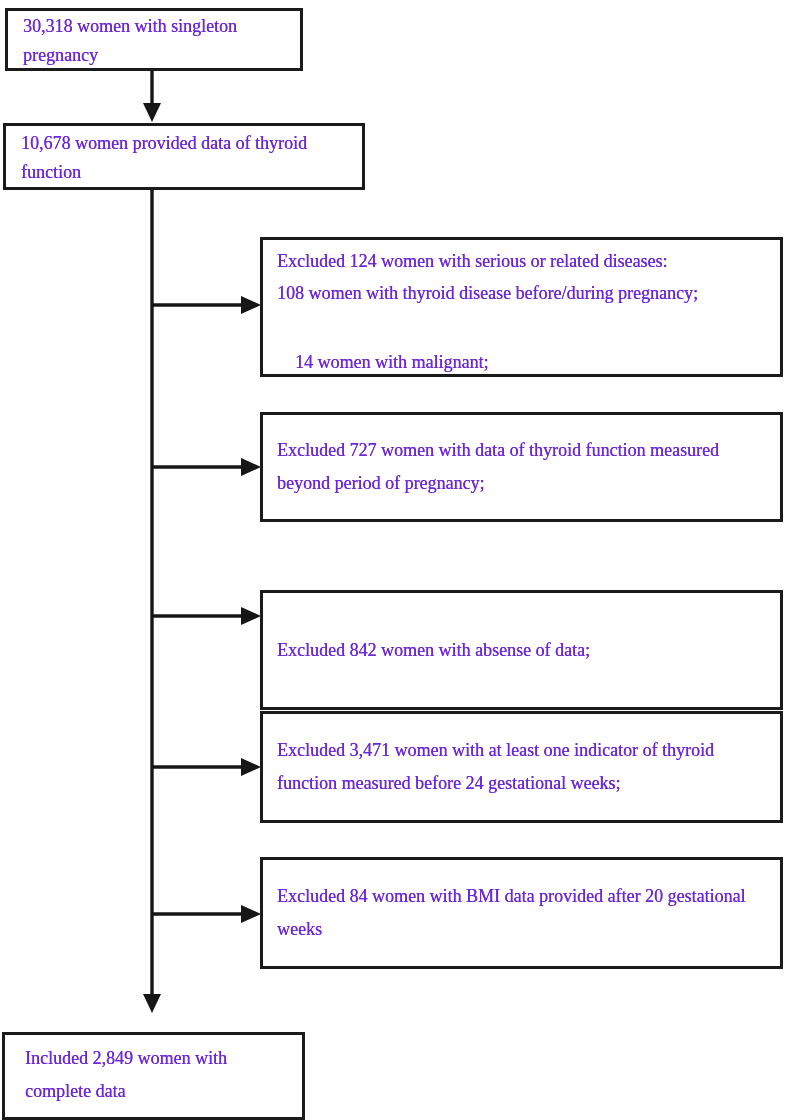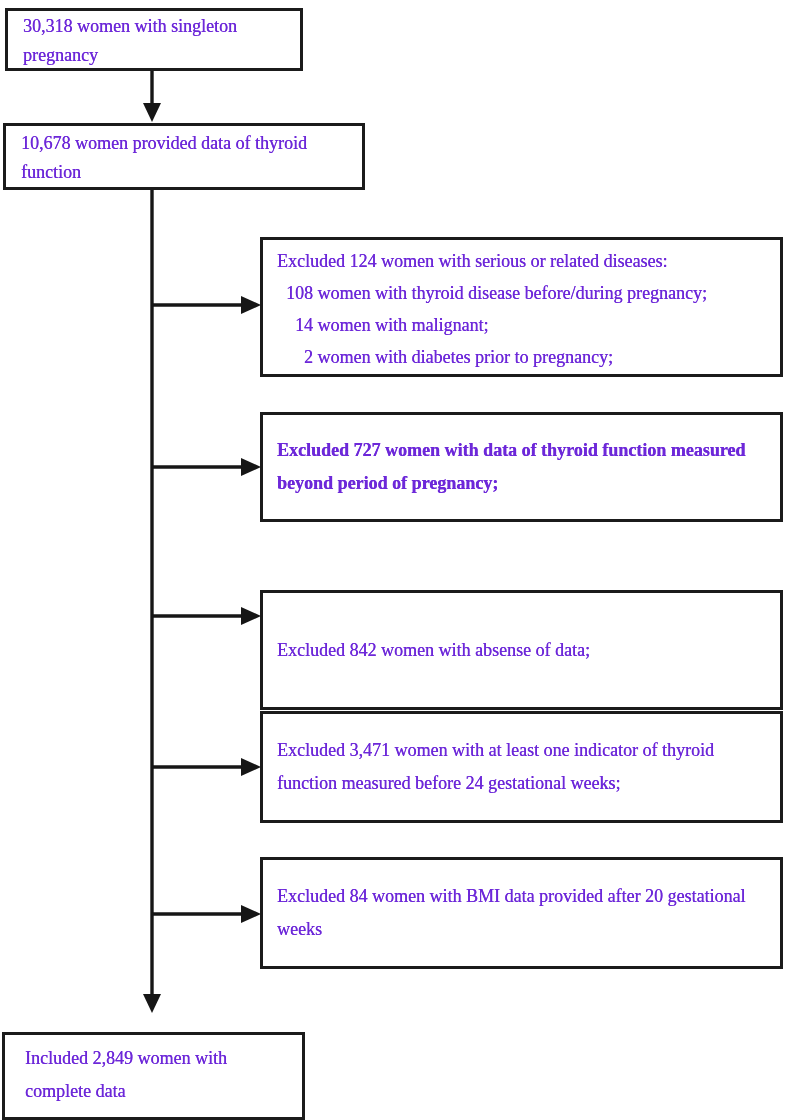--- a/index.html
+++ b/index.html
@@ -42,26 +42,26 @@
   .ex-box {
     left: 260px;
     width: 523px;
     padding: 0 16px 0 14px;
     line-height: 33px;
     display: flex;
     flex-direction: column;
     justify-content: center;
   }
   .ex-1 { top: 237px; height: 140px; justify-content: flex-start; padding-top: 5px; line-height: 32px; }
-  .ex-2 { top: 412px; height: 110px; font-weight: bold; }
+  .ex-2 { top: 412px; height: 110px; }
   .ex-3 { top: 590px; height: 120px; }
   .ex-4 { top: 711px; height: 112px; }
   .ex-5 { top: 857px; height: 112px; }
-  .ind-1 { margin-left: 9px; }
-  .ind-2 { margin-left: 18px; }
+  .ind-1 { }
+  .ind-2 { margin-left: 18px; margin-top: 37px; }
   .ind-3 { margin-left: 27px; }
   .stroke { stroke: #161616; stroke-width: 3.4px; }
   .head { fill: #161616; stroke: none; }
 </style>
 </head>
 <body>
 
 <div id="canvas">
 
   <svg id="connectors" width="786" height="1120" viewBox="0 0 786 1120">
@@ -103,21 +103,20 @@
   </div>
 
   <div class="box left-box box-data">
     <span>10,678 women provided data of thyroid function</span>
   </div>
 
   <div class="box ex-box ex-1">
     <div>Excluded 124 women with serious or related diseases:</div>
     <div class="ind-1">108 women with thyroid disease before/during pregnancy;</div>
     <div class="ind-2">14 women with malignant;</div>
-    <div class="ind-3">2 women with diabetes prior to pregnancy;</div>
   </div>
 
   <div class="box ex-box ex-2">
     <div>Excluded 727 women with data of thyroid function measured beyond period of pregnancy;</div>
   </div>
 
   <div class="box ex-box ex-3">
     <div>Excluded 842 women with absense of data;</div>
   </div>
 

